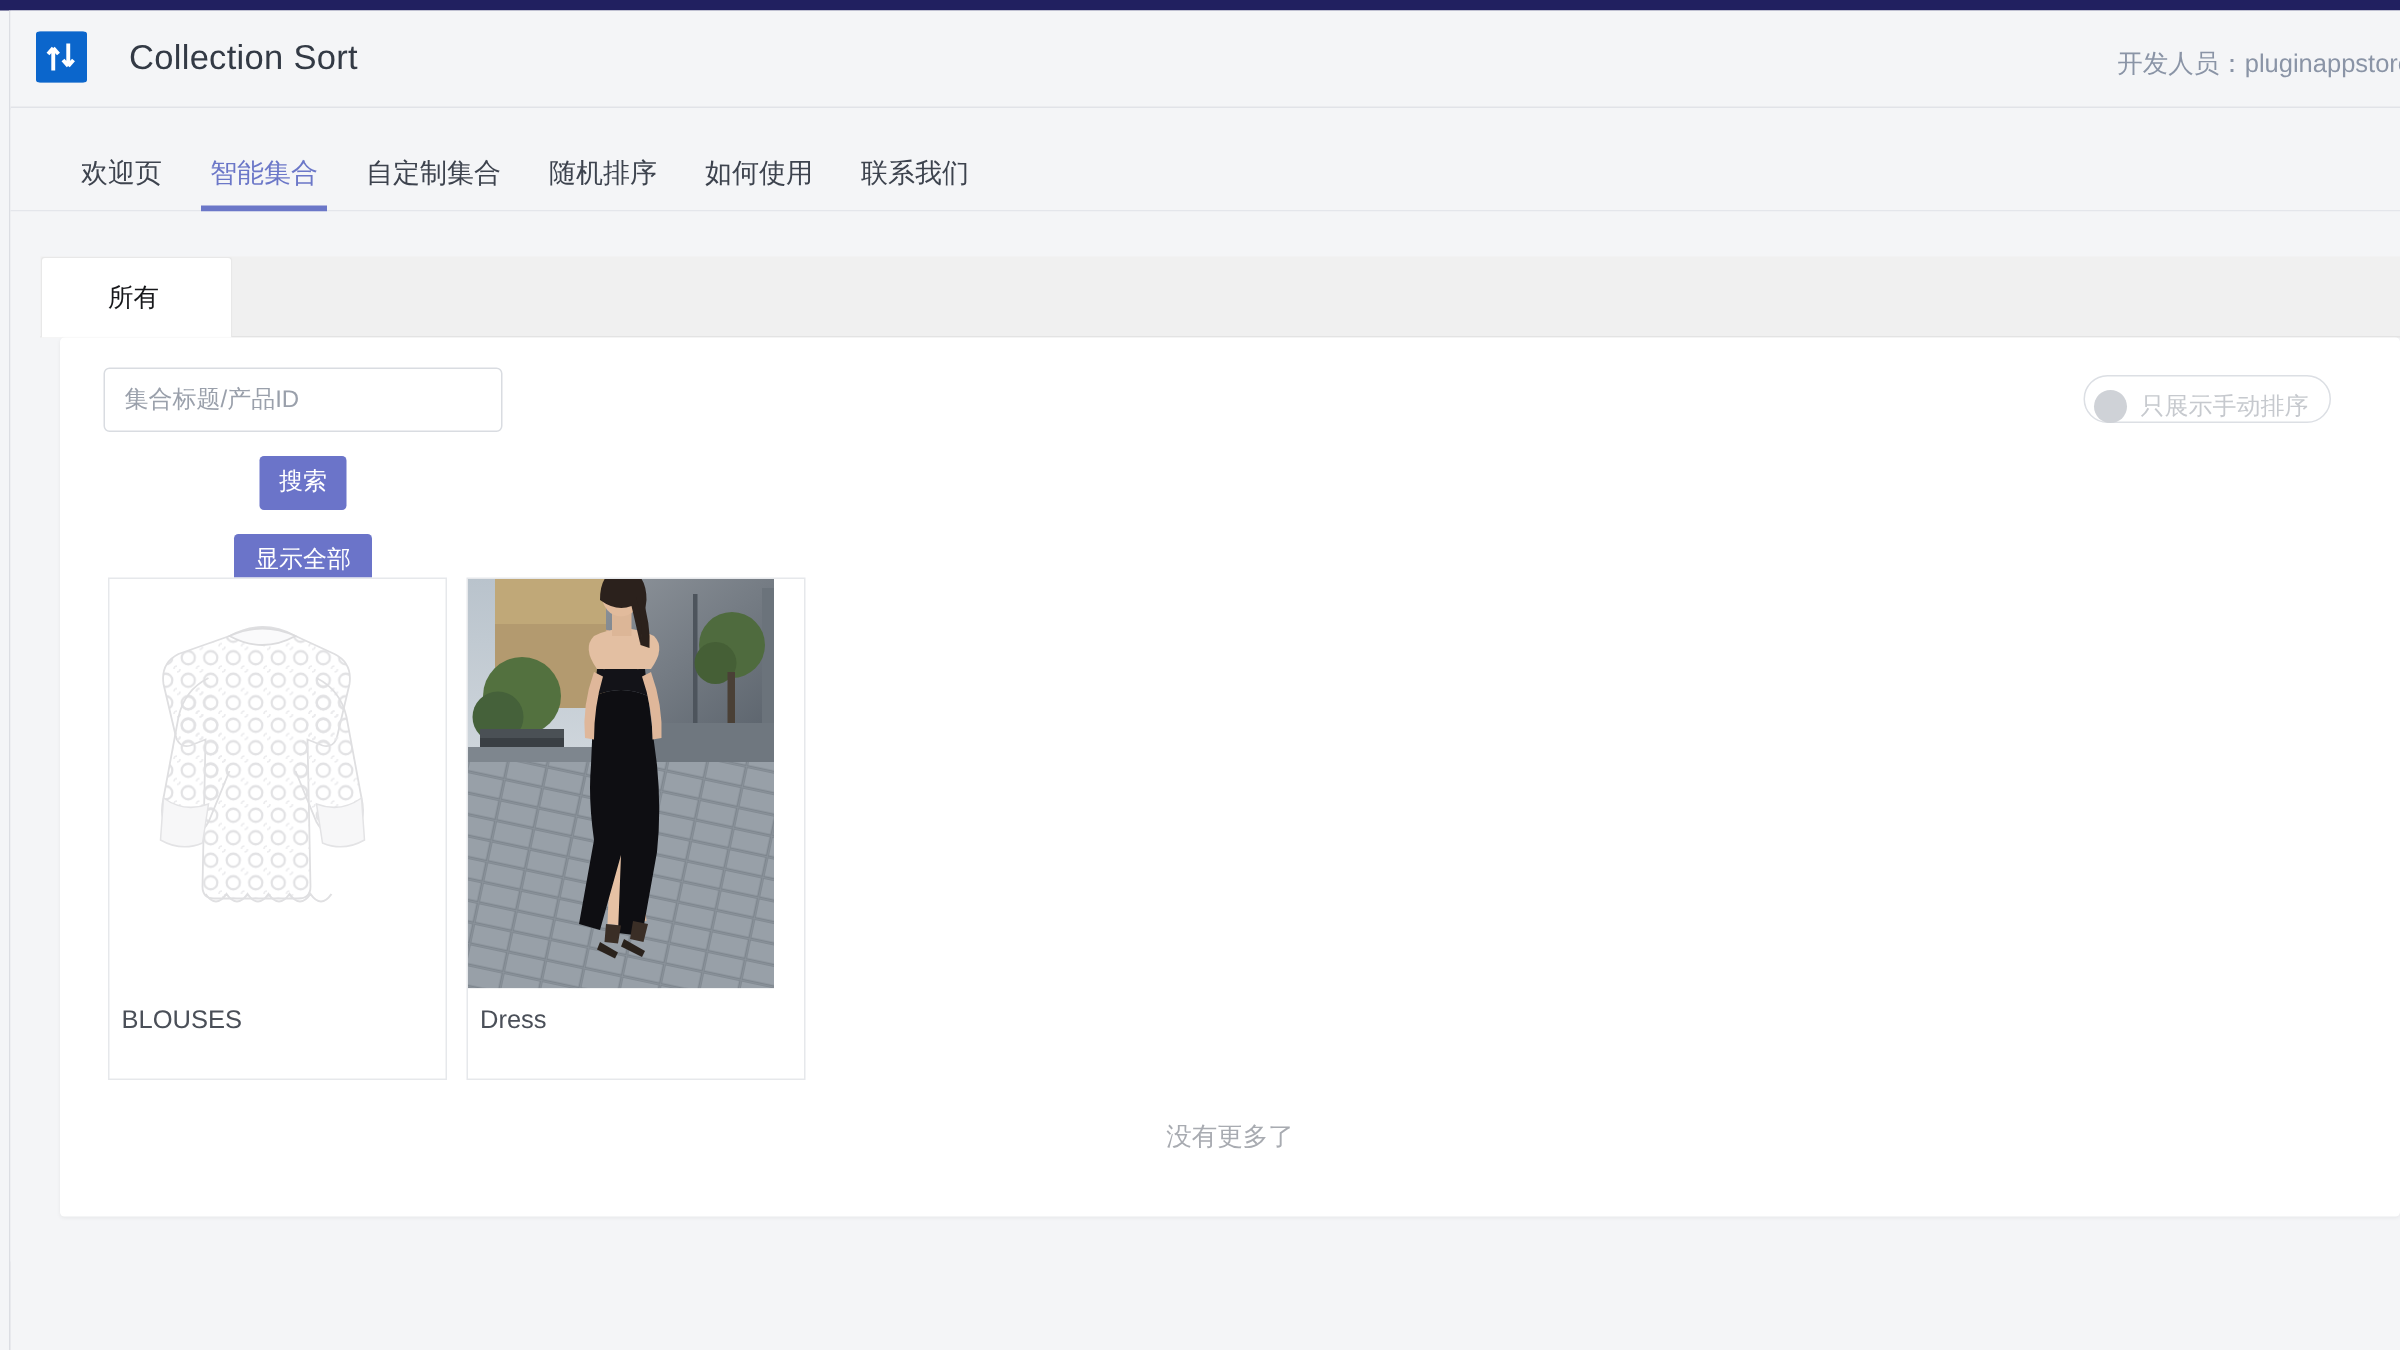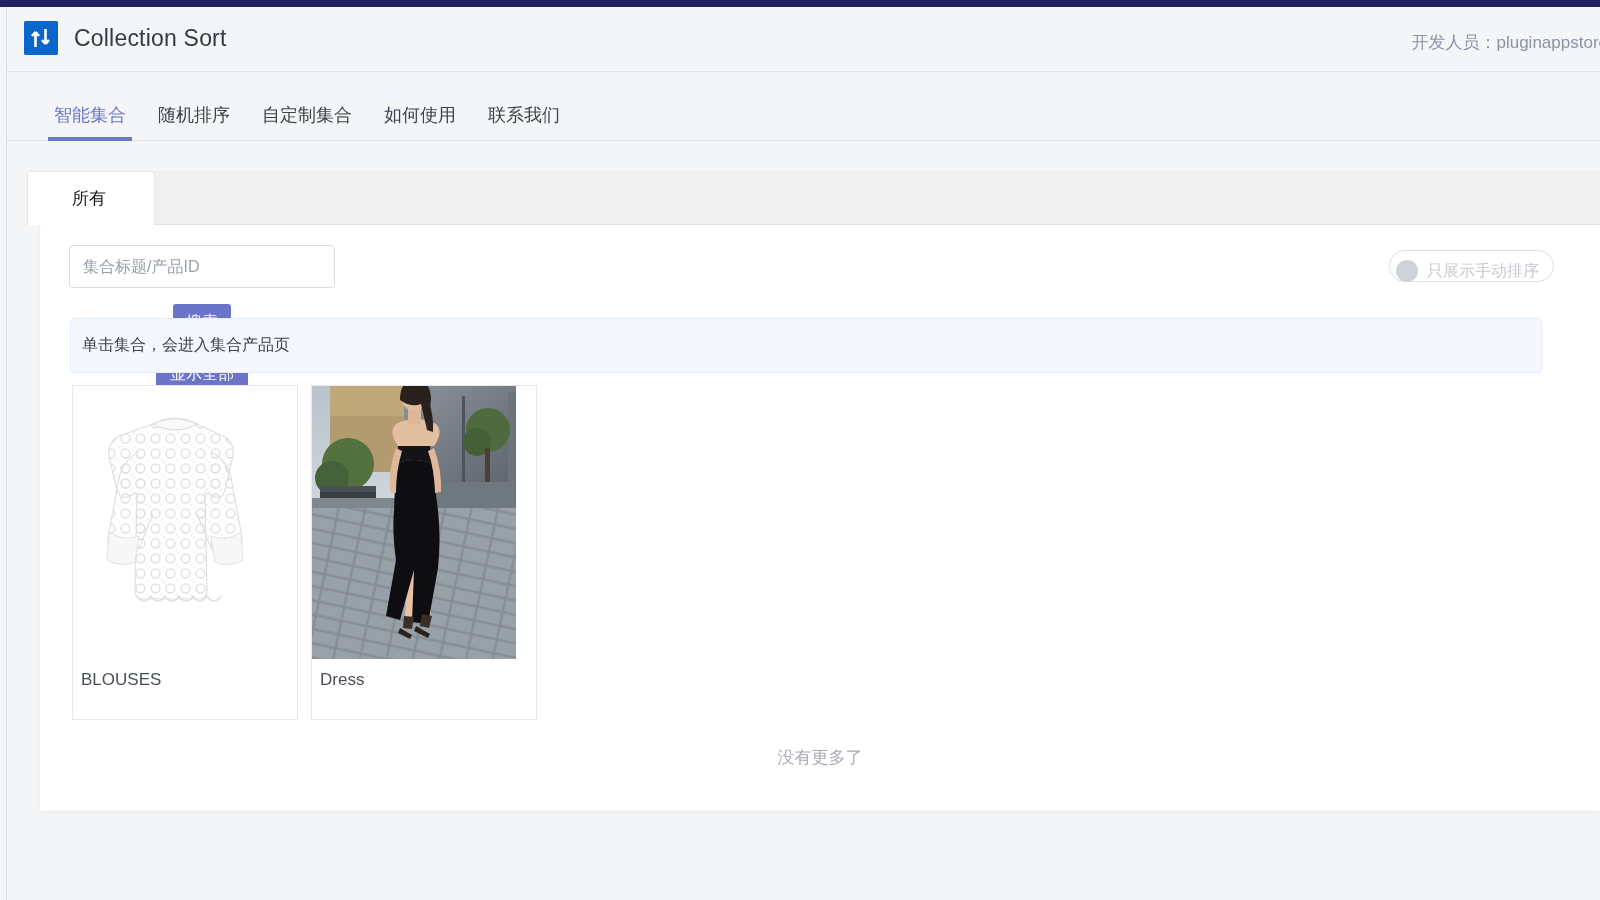--- a/index.html
+++ b/index.html
@@ -26,21 +26,21 @@
 
   
   .app-header {
     position: absolute; left: 7px; top: 7px;
     width: 1593px; height: 65px;
     background: #f4f5f7;
     border-bottom: 1px solid #e1e3e8;
   }
   .brand {
     position: absolute; left: 17px; top: 14px;
-    display: flex; align-items: center; gap: 16px;
+    display: flex; align-items: center; gap: 28px;
   }
   .brand-logo {
     width: 34px; height: 34px; border-radius: 3px;
     background: #0b66cc;
     position: relative;
   }
   .brand-logo svg { position: absolute; left: 0; top: 0; }
   .brand-title {
     font-size: 23px; color: #333a45; letter-spacing: .2px;
     font-family: "Liberation Sans", sans-serif;
@@ -204,23 +204,24 @@
         <path d="M11.5 26 V11 M11.5 11 L8 15 M11.5 11 L15 15" stroke="#ffffff" stroke-width="2.6" fill="none"></path>
         <path d="M21.5 8 V23 M21.5 23 L18 19 M21.5 23 L25 19" stroke="#ffffff" stroke-width="2.6" fill="none"></path>
       </svg>
     </span>
     <span class="brand-title">Collection Sort</span>
   </div>
   <div class="dev-info">开发人员：pluginappstore</div>
 </div>
 
 <div class="main-nav">
+  <div class="nav-item">欢迎页</div>
   <div class="nav-item active">智能集合</div>
+  <div class="nav-item">自定制集合</div>
   <div class="nav-item">随机排序</div>
-  <div class="nav-item">自定制集合</div>
   <div class="nav-item">如何使用</div>
   <div class="nav-item">联系我们</div>
 </div>
 
 <div class="outer-panel">
 
   <div class="tab-strip">
     <div class="tab-item">所有</div>
   </div>
 
@@ -230,21 +231,20 @@
       <input class="search-input" type="text" placeholder="集合标题/产品ID" style="">
       <button class="btn btn-search">搜索</button>
       <button class="btn">显示全部</button>
     </div>
 
     <div class="toggle-wrap">
       <span class="toggle-knob"></span>
       <span class="toggle-label">只展示手动排序</span>
     </div>
 
-    <div class="info-banner">单击集合，会进入集合产品页</div>
 
     <div class="grid">
 
       <div class="coll-card">
         <div class="coll-thumb">
           <svg class="art" viewBox="0 0 204 273" aria-hidden="true">
             <rect x="0" y="0" width="204" height="273" fill="#ffffff"></rect>
             <defs>
               <pattern id="lace" width="15" height="15" patternUnits="userSpaceOnUse">
                 <circle cx="7.5" cy="7.5" r="4.4" fill="none" stroke="#e2e2e4" stroke-width="1.5"></circle>

